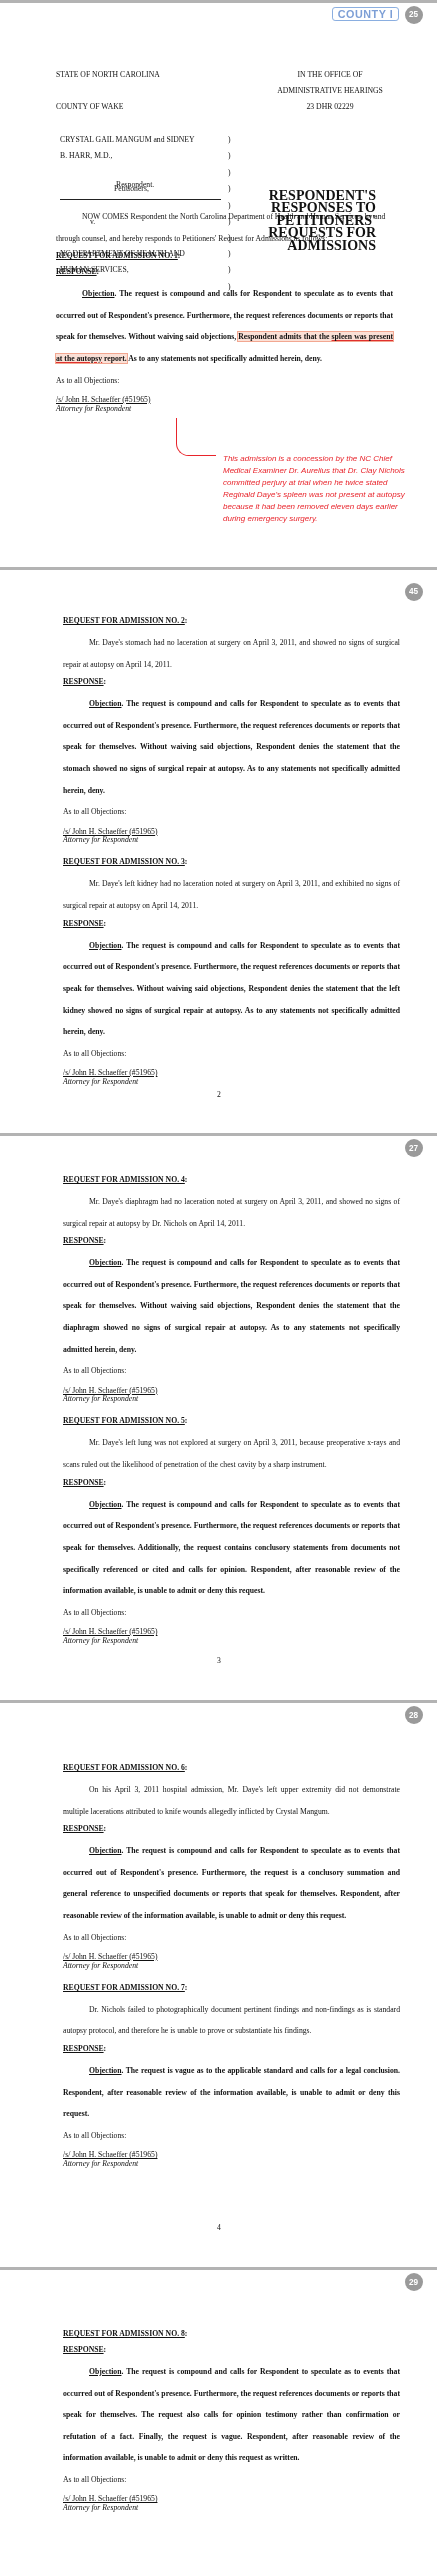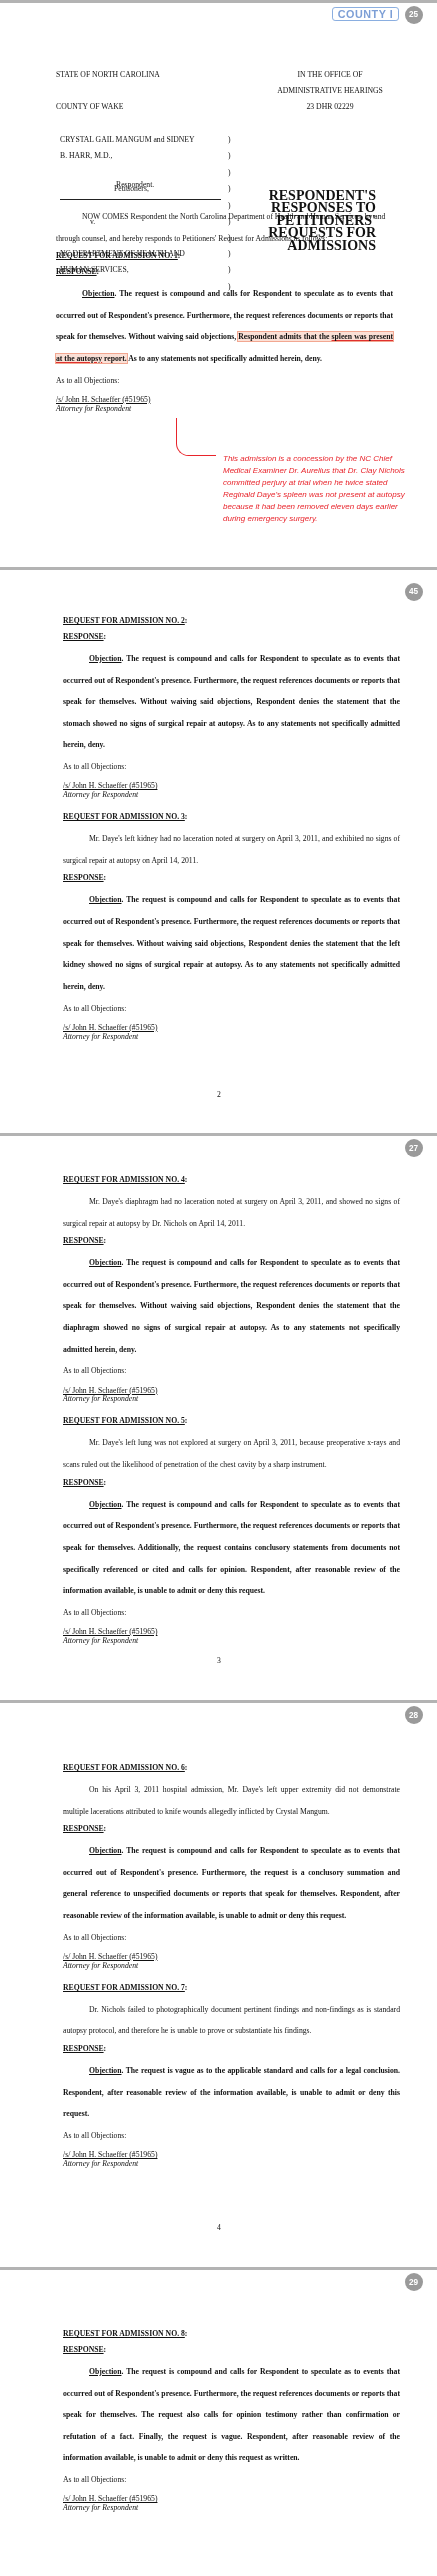--- a/index.html
+++ b/index.html
@@ -97,20 +97,21 @@
 
   <div class="leader"></div>
   <div class="annotation">This admission is a concession by the NC Chief Medical Examiner Dr. Aurelius that Dr. Clay Nichols committed perjury at trial when he twice stated Reginald Daye's spleen was not present at autopsy because it had been removed eleven days earlier during emergency surgery.</div>
 </div>
 
 <div class="page" style="top:567px;">
   <div class="divider"></div>
   <div class="page-badge" style="top:15.5px;">45</div>
   <div class="content" style="top:49px;">
     <p class="heading" style="margin:0 0 5.2px 0;"><u>REQUEST FOR ADMISSION NO. 2</u><span>:</span></p>
+    <p class="para">Mr. Daye's stomach had no laceration at surgery on April 3, 2011, and showed no signs of surgical repair at autopsy on April 14, 2011.</p>
     <p class="heading" style="margin:2.1px 0 5.2px 0;"><u>RESPONSE</u><span>:</span></p>
     <p class="para bold"><u>Objection</u><span>. The request is compound and calls for Respondent to speculate as to events that occurred out of Respondent's presence. Furthermore, the request references documents or reports that speak for themselves. Without waiving said objections, Respondent denies the statement that the stomach showed no signs of surgical repair at autopsy.  As to any statements not specifically admitted herein, deny.</span></p>
     <div class="gap-s"></div>
     <p class="sig">As to all Objections:</p>
     <div class="gap-m"></div>
     <p class="sig"><u>/s/ John H. Schaeffer (#51965)</u></p>
     <p class="sig"><i>Attorney for Respondent</i></p>
     <div class="gap-m"></div>
     <p class="heading" style="margin:2.1px 0 5.2px 0;"><u>REQUEST FOR ADMISSION NO. 3</u><span>:</span></p>
     <p class="para">Mr. Daye's left kidney had no laceration noted at surgery on April 3, 2011, and exhibited no signs of surgical repair at autopsy on April 14, 2011.</p>

